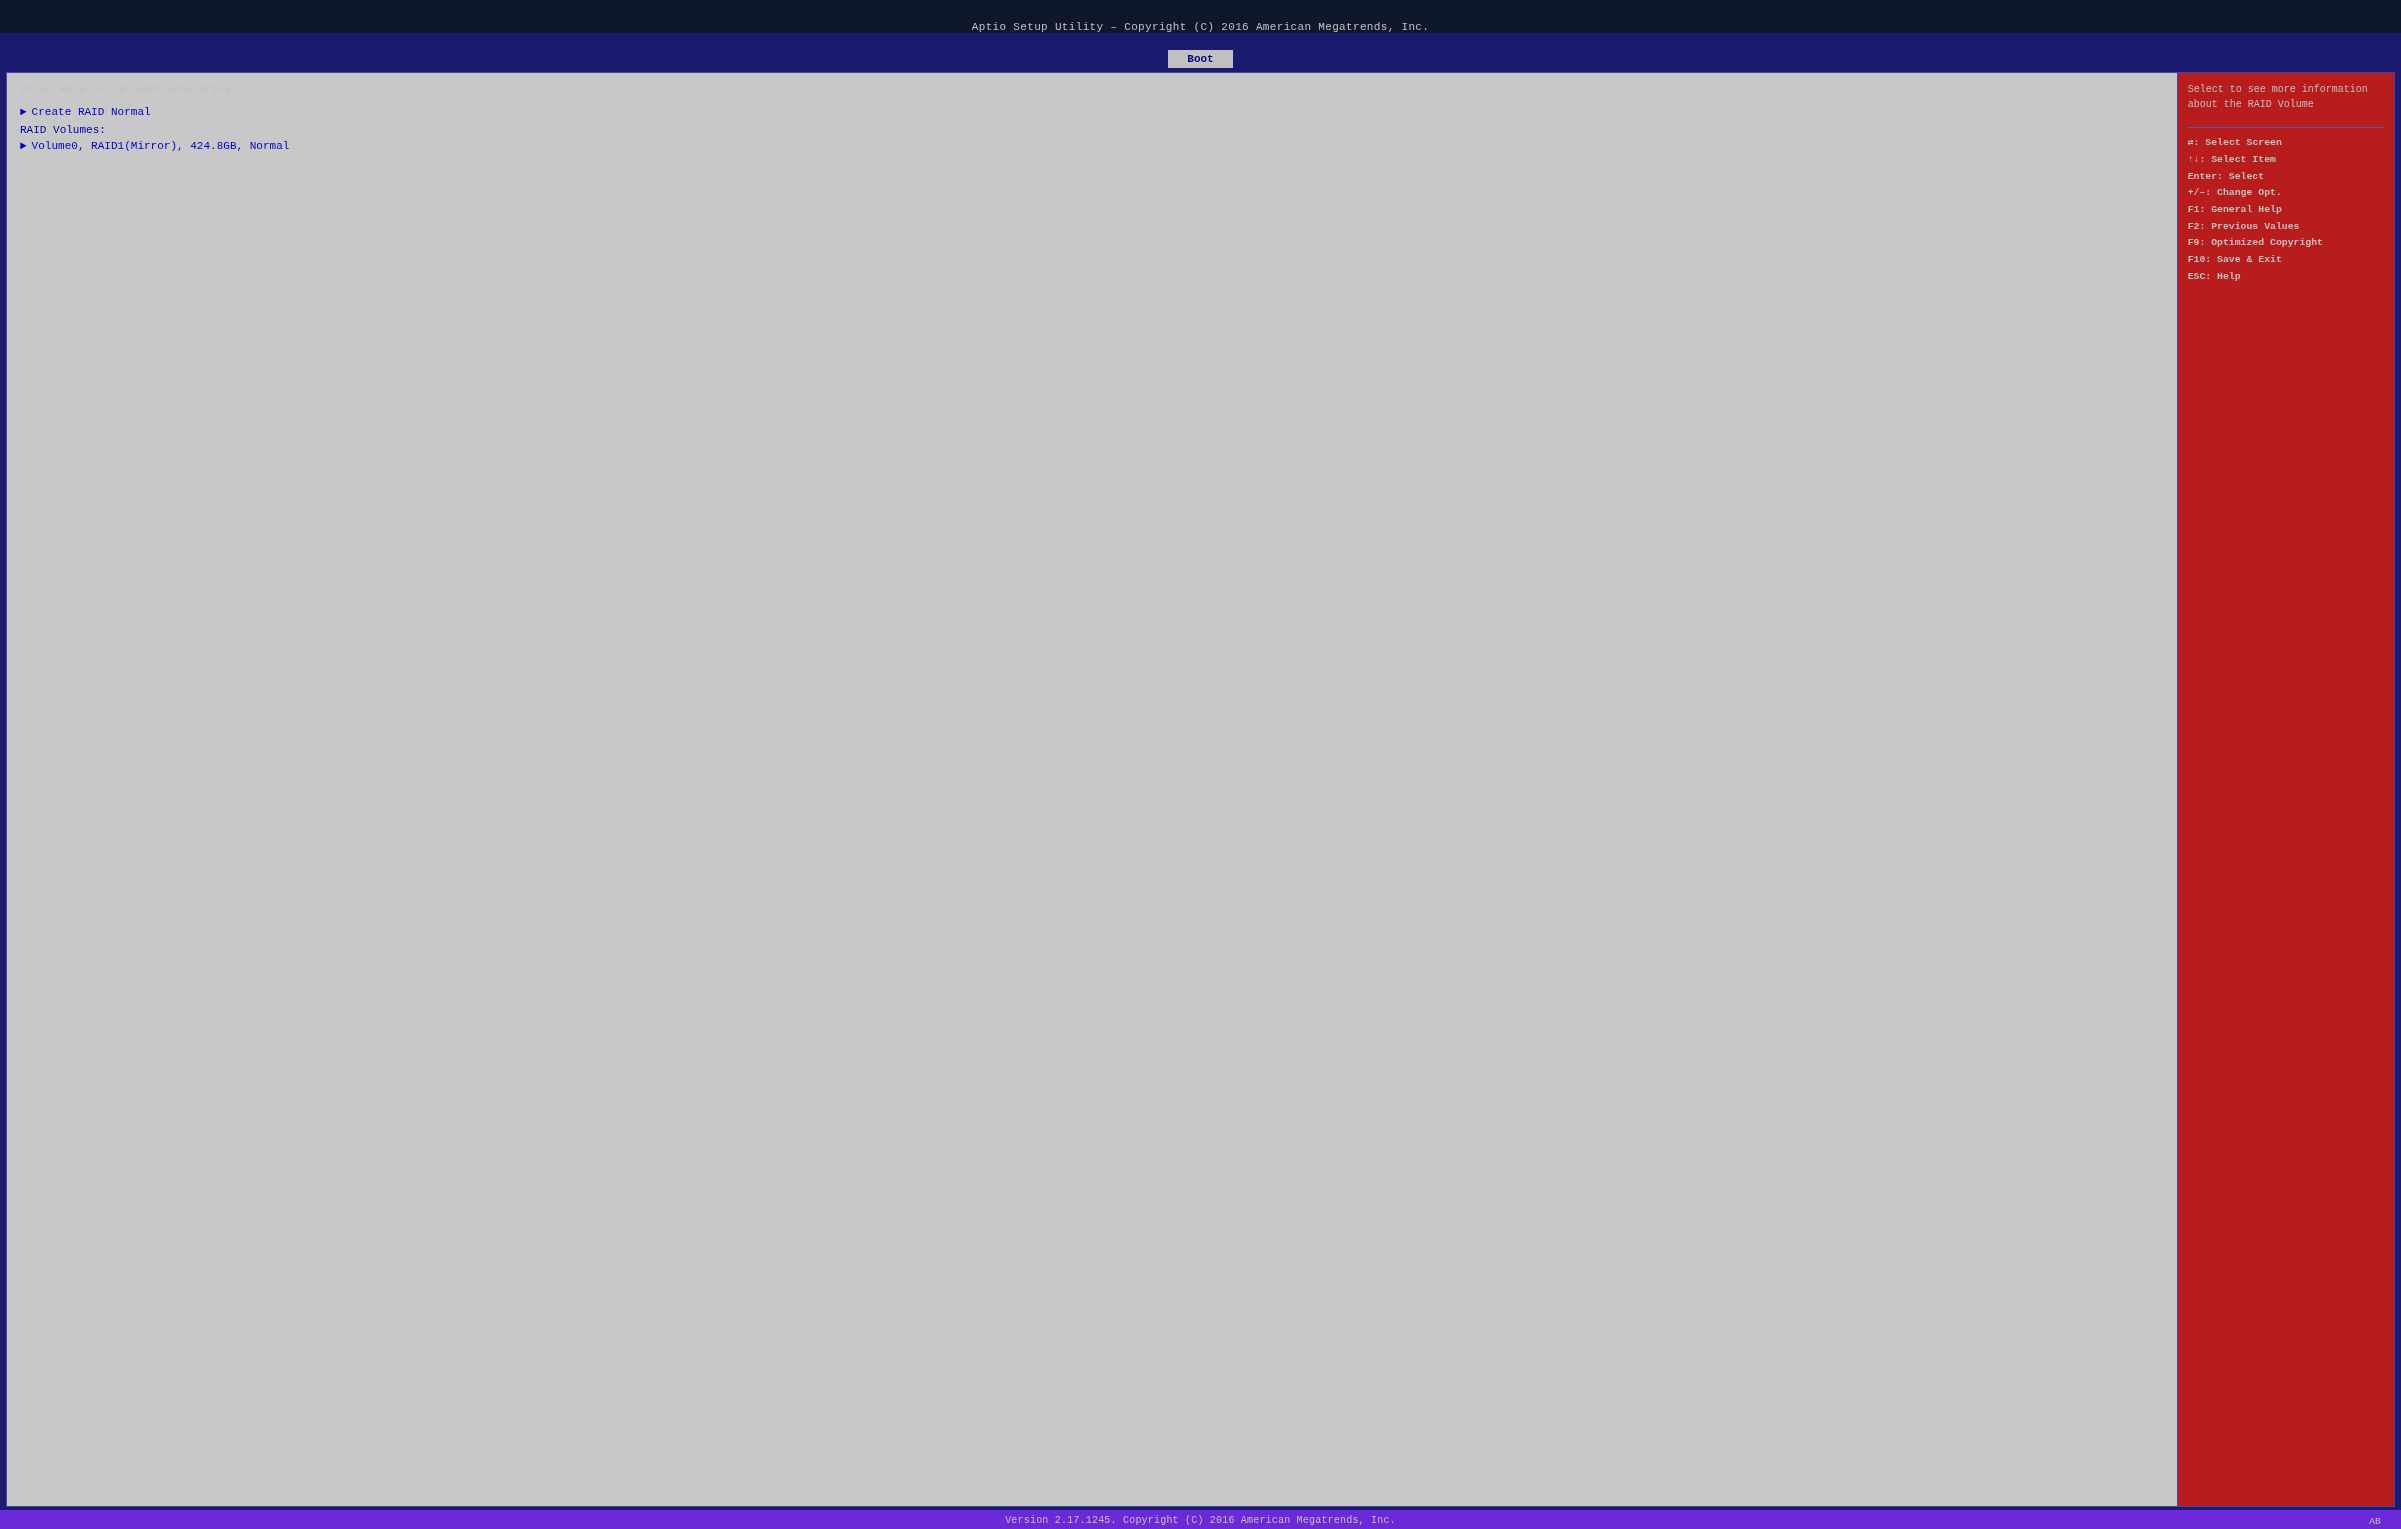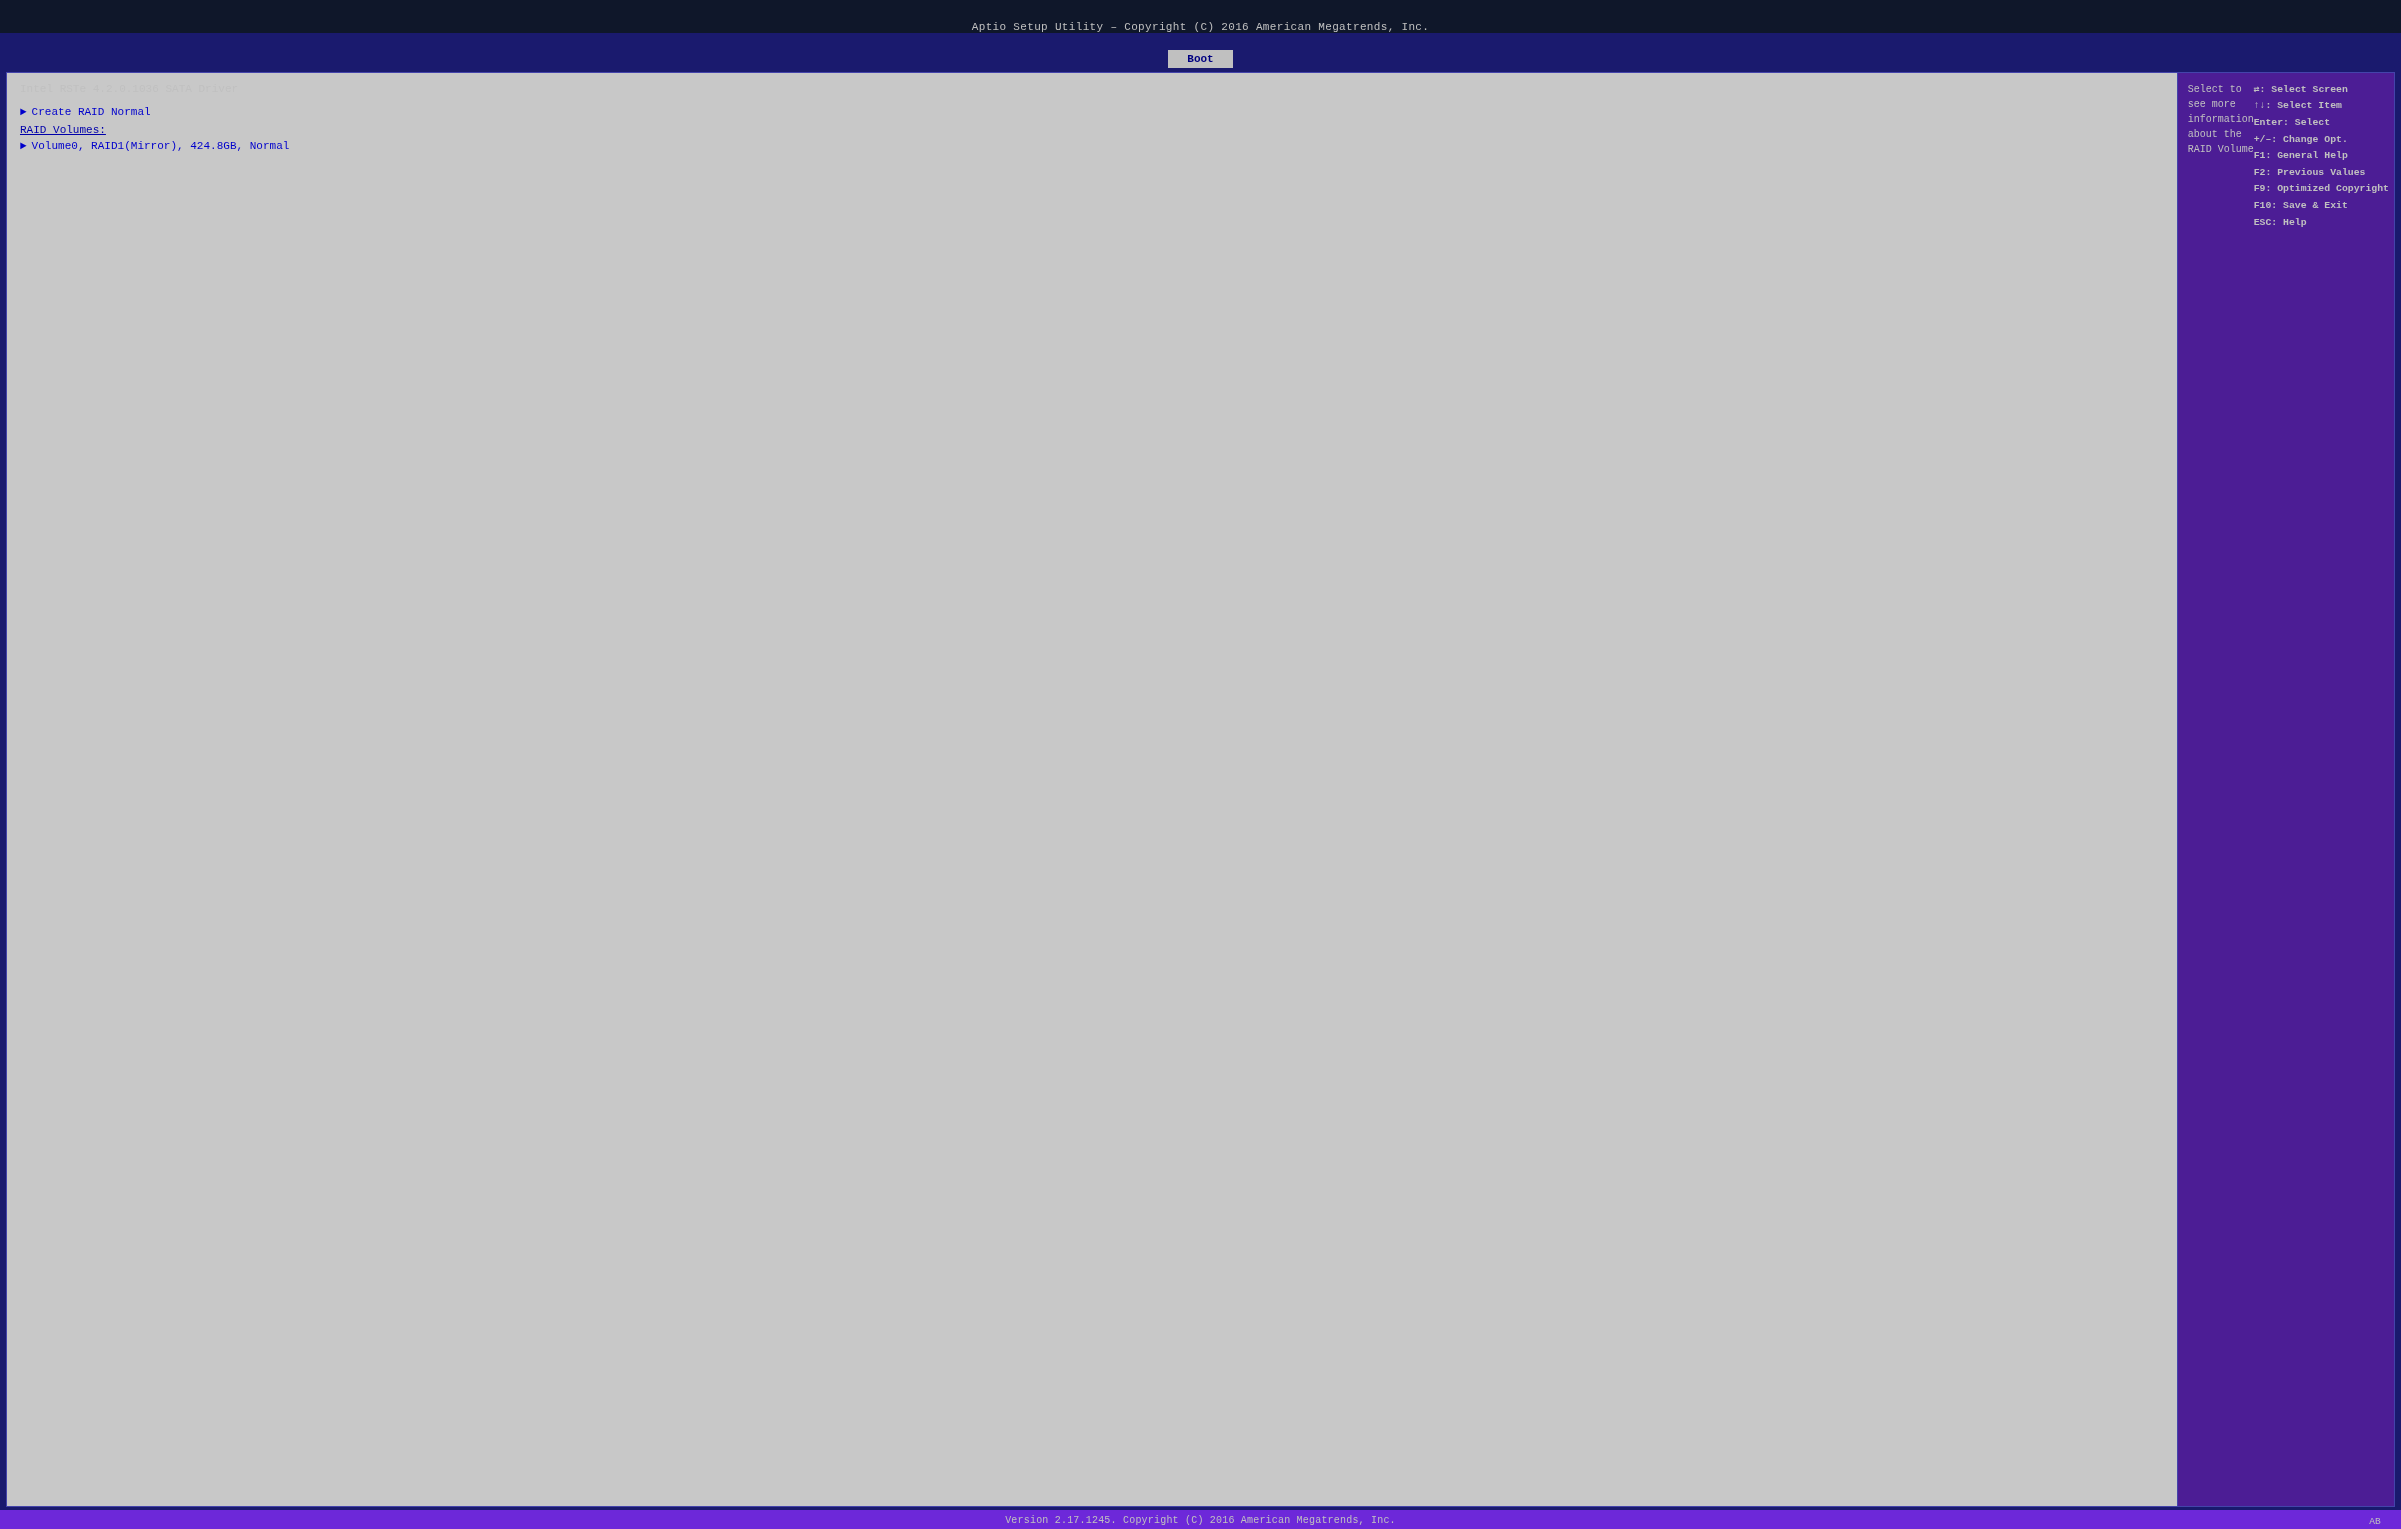--- a/index.html
+++ b/index.html
@@ -100,44 +100,43 @@
       color: #0000cc;
       margin-right: 5px;
       font-size: 1em;
     }
 
     .section-label {
       color: #0000aa;
       font-size: 1.05em;
       margin-top: 5px;
       margin-bottom: 3.8px;
-      text-decoration: underline;
     }
 
     .volume-item {
       display: flex;
       align-items: center;
       color: #0000cc;
       font-size: 1.05em;
       margin-left: 0;
       cursor: pointer;
     }
 
     .volume-item .arrow {
       color: #0000cc;
       margin-right: 5px;
     }
 
     
     .right-panel {
       width: 216px;
-      background: #4c1d95;
+      background: #b91c1c;
       padding: 9px 10px 9px 10px;
       display: flex;
-      flex-direction: row;
+      flex-direction: column;
       flex-shrink: 0;
     }
 
     .help-text {
       color: #c0c0c0;
       font-size: 1.0em;
       line-height: 1.5;
       margin-bottom: 9px;
     }
 

